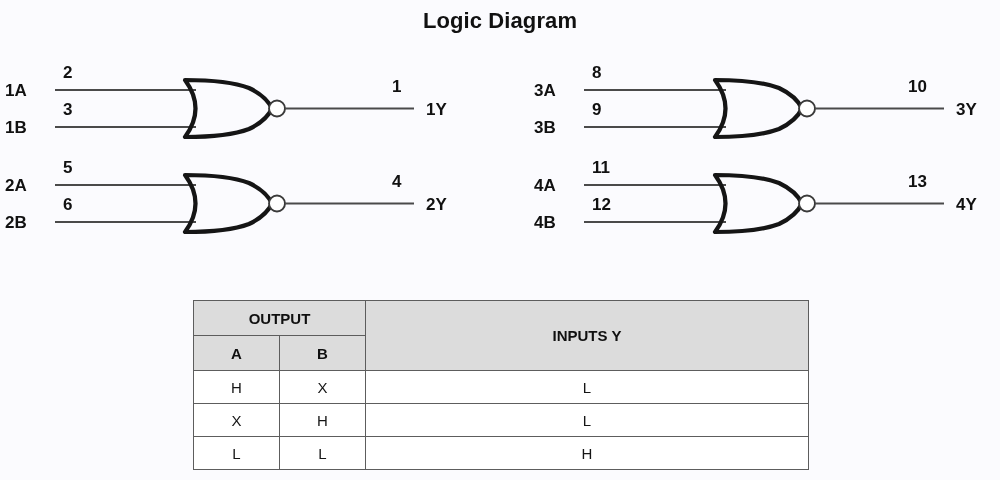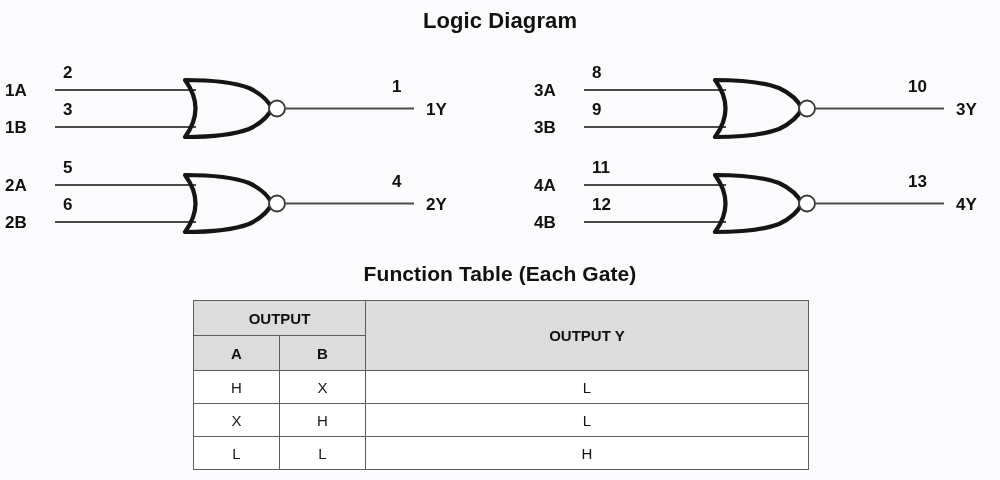--- a/index.html
+++ b/index.html
@@ -172,27 +172,26 @@
       <line class="wire" x1="584" y1="140" x2="726" y2="140"></line>
       <line class="wire" x1="584" y1="177" x2="726" y2="177"></line>
       <path class="gate-body" d="M 715 130 Q 736 158.5 715 187 Q 758 187 779 179 Q 796 171 802 158.5 Q 796 146 779 138 Q 758 130 715 130 Z"></path>
       <circle class="bubble" cx="807" cy="158.5" r="8"></circle>
       <line class="wire" x1="815" y1="158.5" x2="944" y2="158.5"></line>
       <text class="pin-num" x="908" y="142">13</text>
       <text class="port-label" x="956" y="165">4Y</text>
     </g>
   </svg>
 
-  <div class="title" id="table-title">Function Table (Each Gate)</div>
 
   <table id="function-table">
     <thead>
       <tr>
         <th class="col-a" colspan="2">OUTPUT</th>
-        <th class="col-y" rowspan="2">OUTPUT Y</th>
+        <th class="col-y" rowspan="2">INPUTS Y</th>
       </tr>
       <tr>
         <th class="col-a">A</th>
         <th class="col-b">B</th>
       </tr>
     </thead>
     <tbody>
       <tr>
         <td>H</td>
         <td>X</td>

